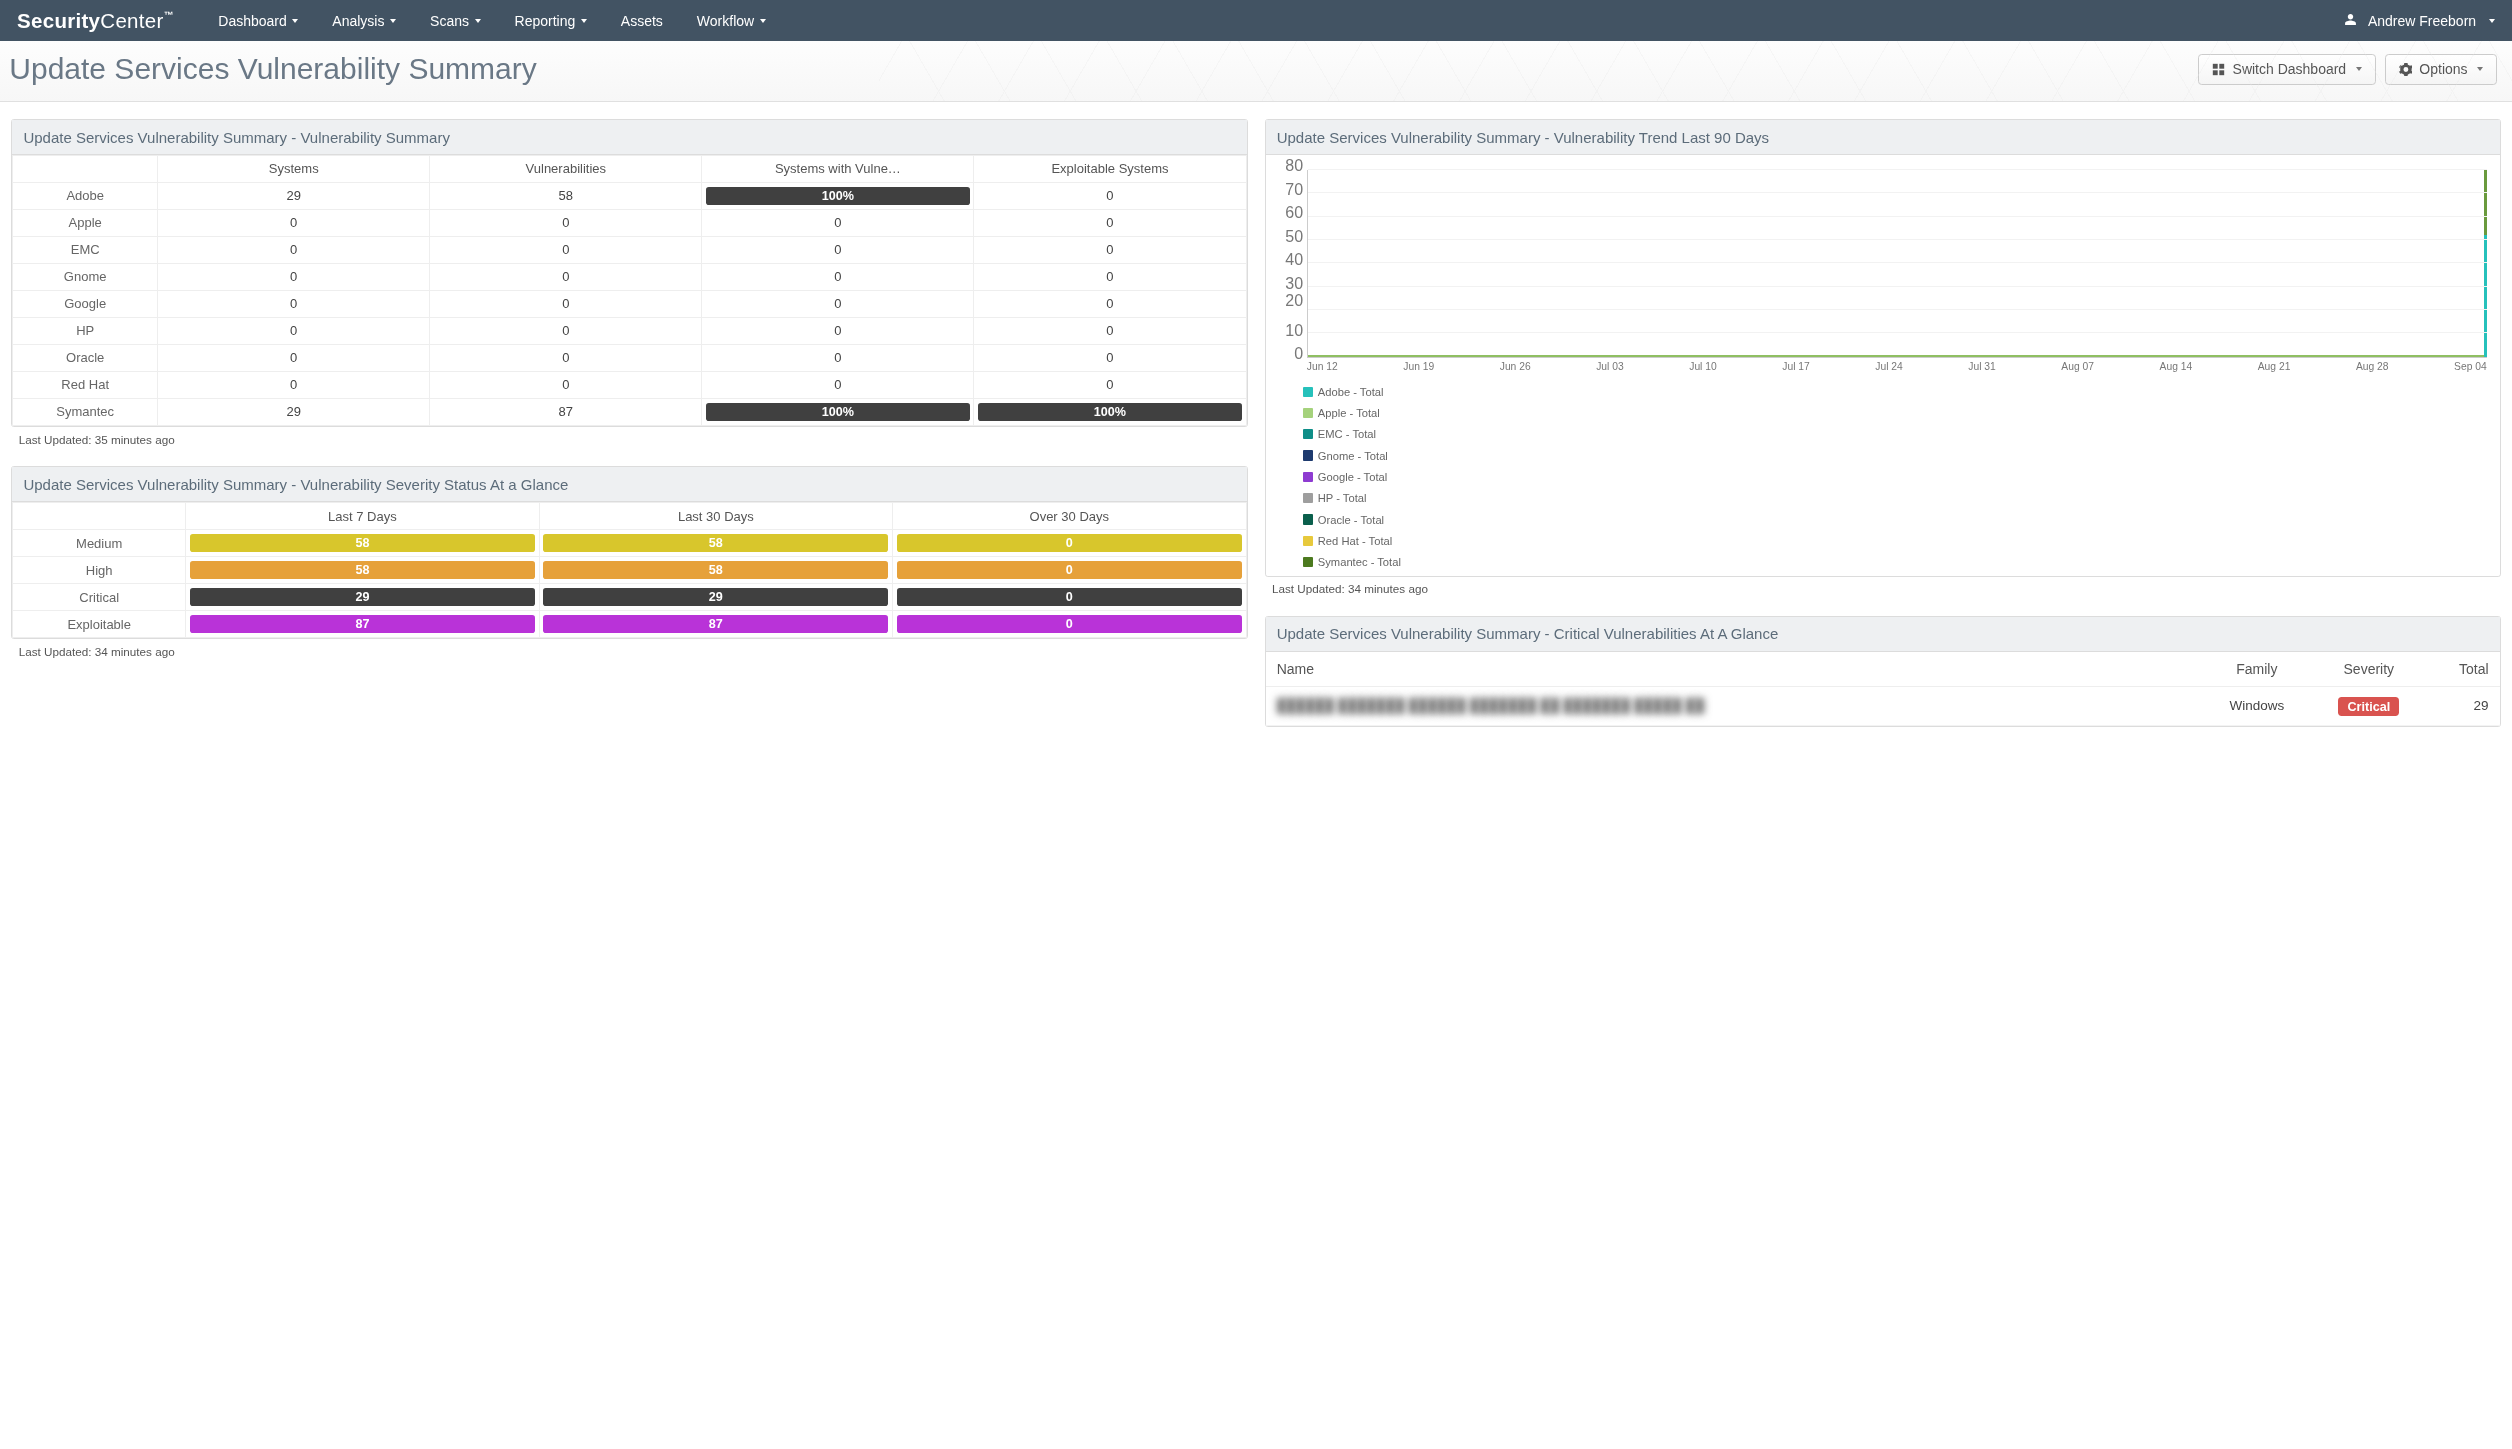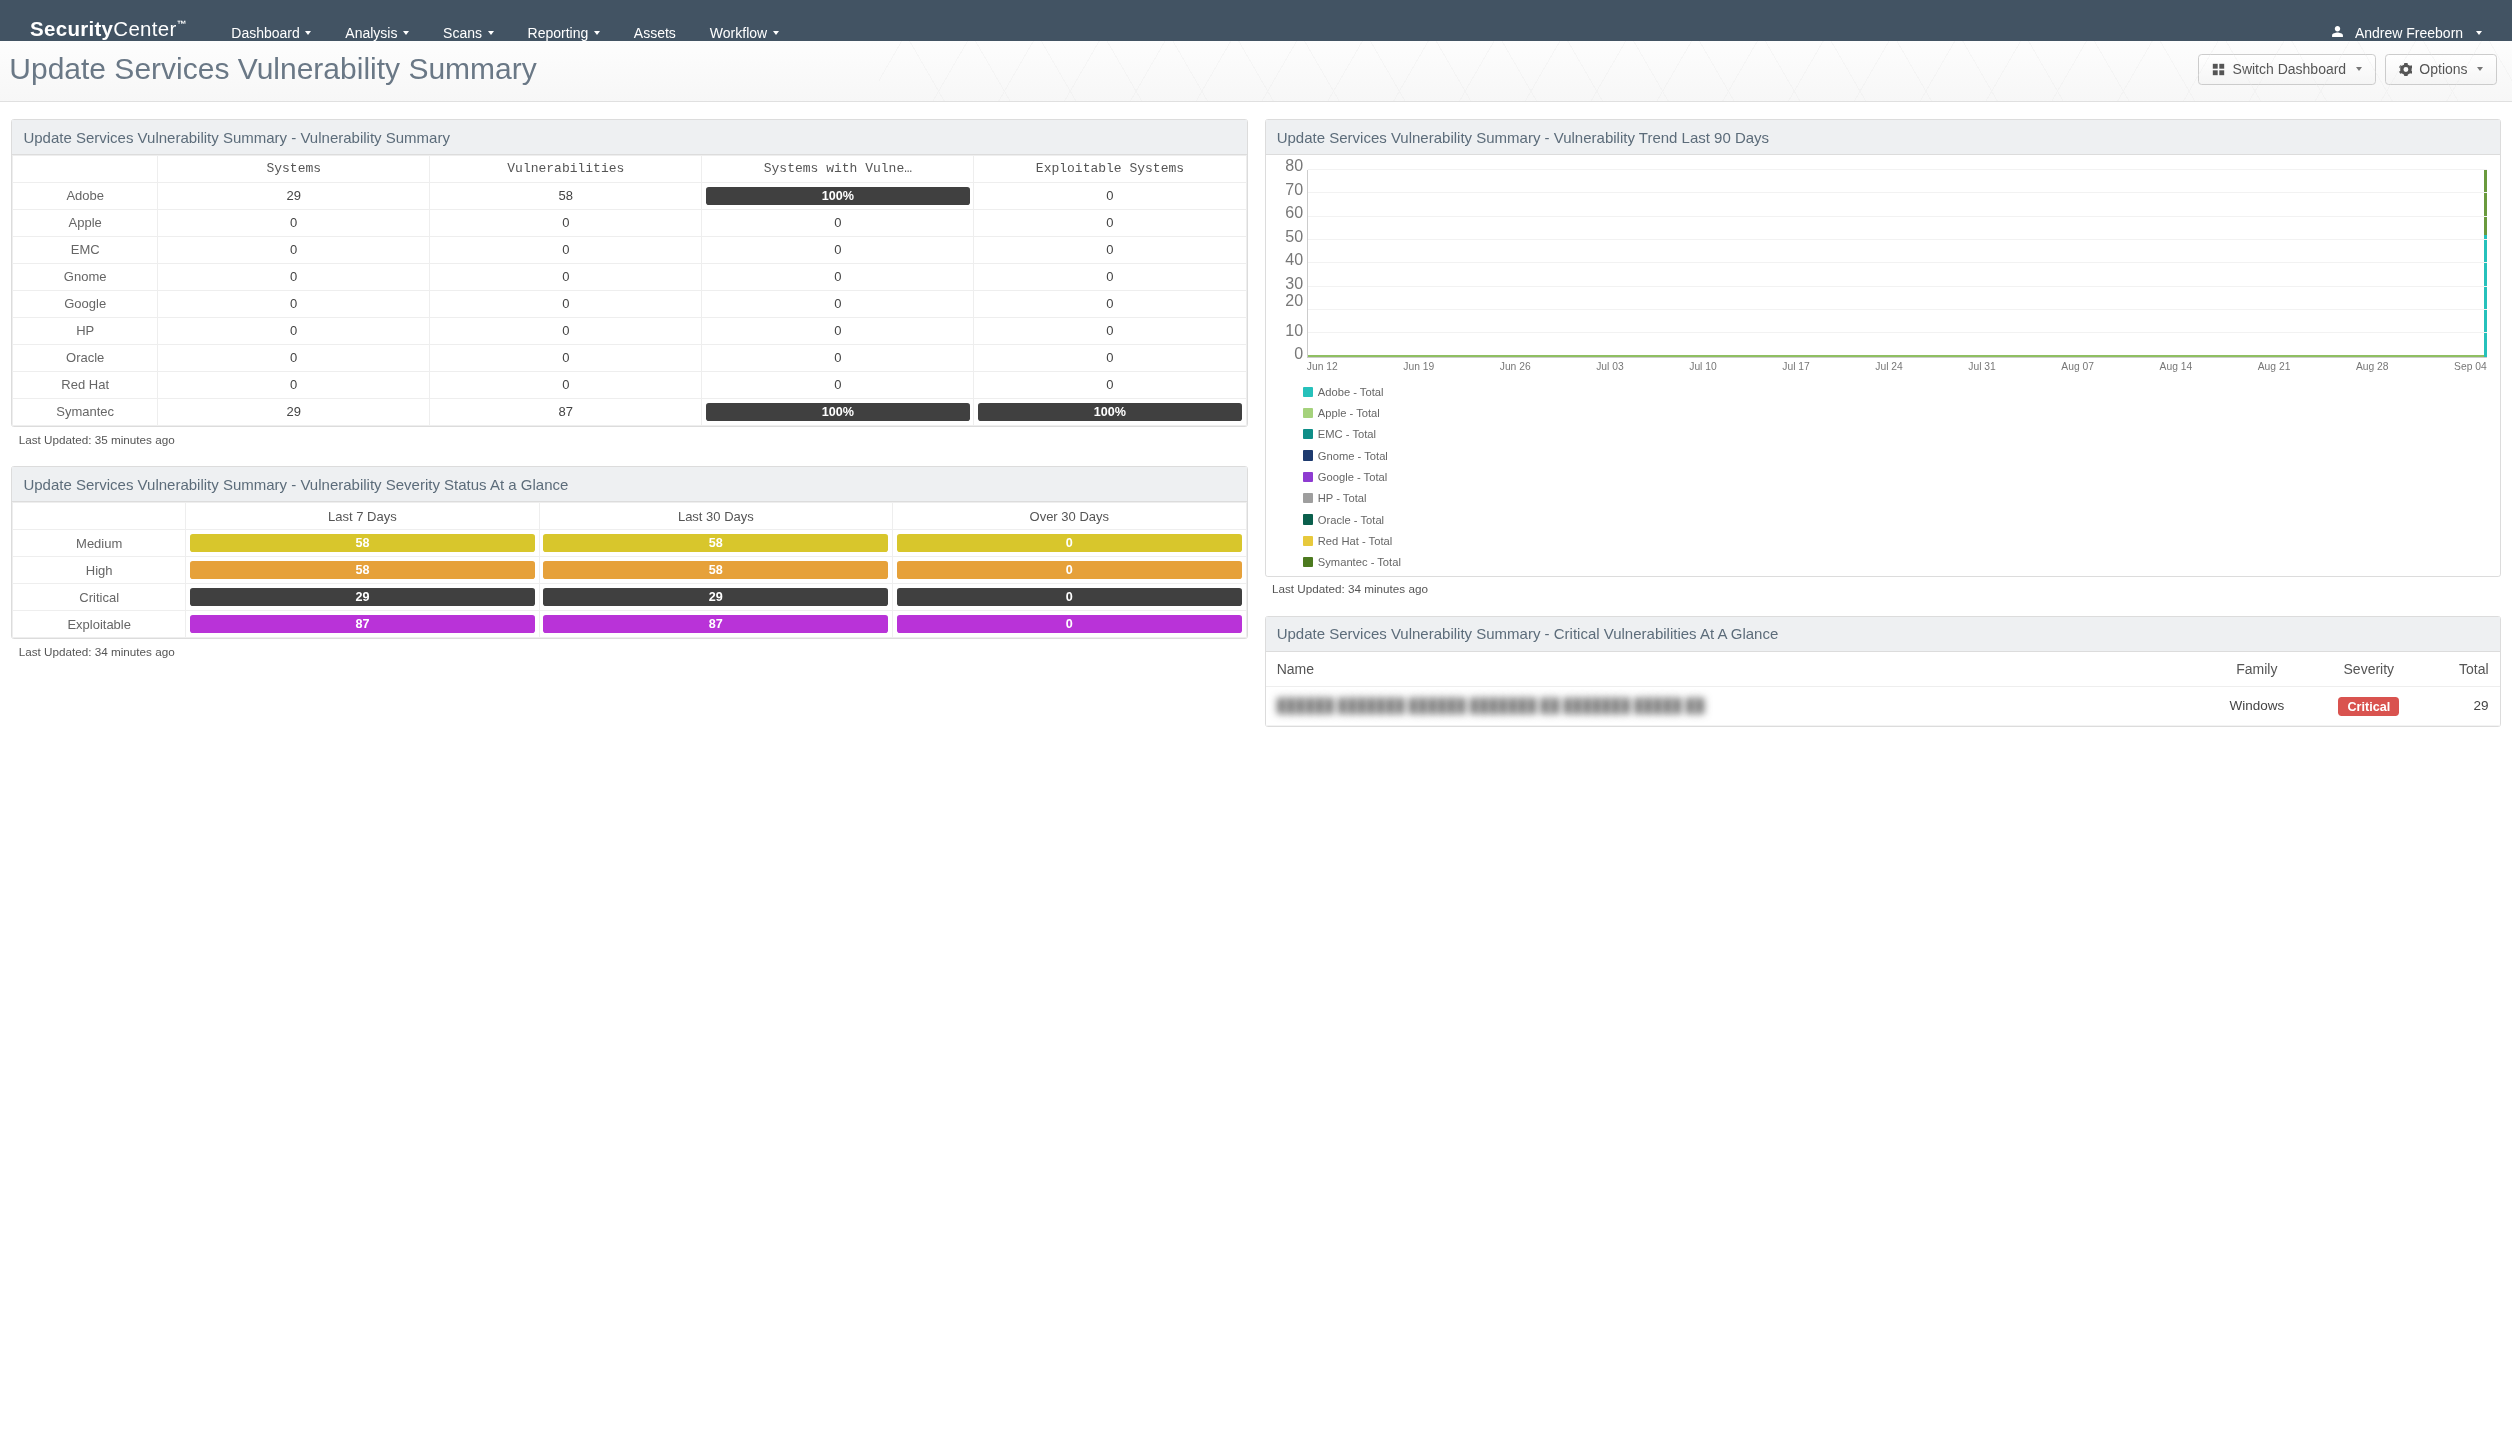--- a/index.html
+++ b/index.html
@@ -8,22 +8,22 @@
     background: #fff;
     color: #444;
     font-size: 13px;
   }
   
   .topnav {
     background: #425363;
     color: #fff;
     height: 41px;
     display: flex;
-    align-items: flex-end;
-    padding: 0 30px;
+    align-items: center;
+    padding: 0 17px;
   }
   .brand {
     font-size: 20.5px;
     font-weight: 600;
     letter-spacing: 0.3px;
     margin-right: 45px;
     font-family: "Helvetica Neue", Helvetica, Arial, sans-serif;
   }
   .brand .light { font-weight: 300; }
   .brand sup { font-size: 9.3px; vertical-align: top; position: relative; top: 1.9px; }
@@ -99,21 +99,21 @@
   table.grid th, table.grid td {
     border:0.9px solid #eee;
     padding: 4.7px 7.5px;
     text-align:center;
     font-size:13px;
     height:27px;
     white-space: nowrap;
     overflow:hidden;
     text-overflow: ellipsis;
   }
-  table.grid th { font-weight:400; color:#555; background:#fff;font-family:Liberation Mono, monospace; }
+  table.grid th { font-weight:400; color:#555; background:#fff; }
   table.grid td.row-label { text-align:center; color:#666; }
   table.grid .first-col { width:145px; }
   .bar-cell { padding:2.8px 3.7px !important; }
   .bar {
     border-radius:2.8px;
     color:#fff;
     font-weight:600;
     font-size:12.6px;
     padding:1.9px 0;
     text-align:center;

